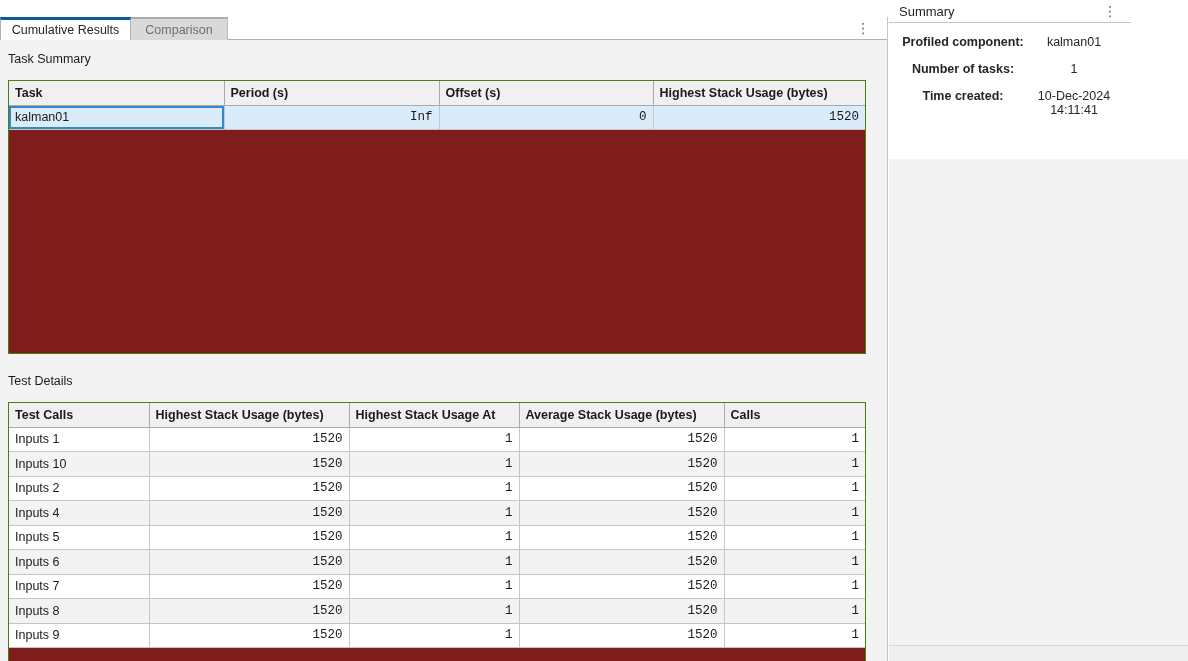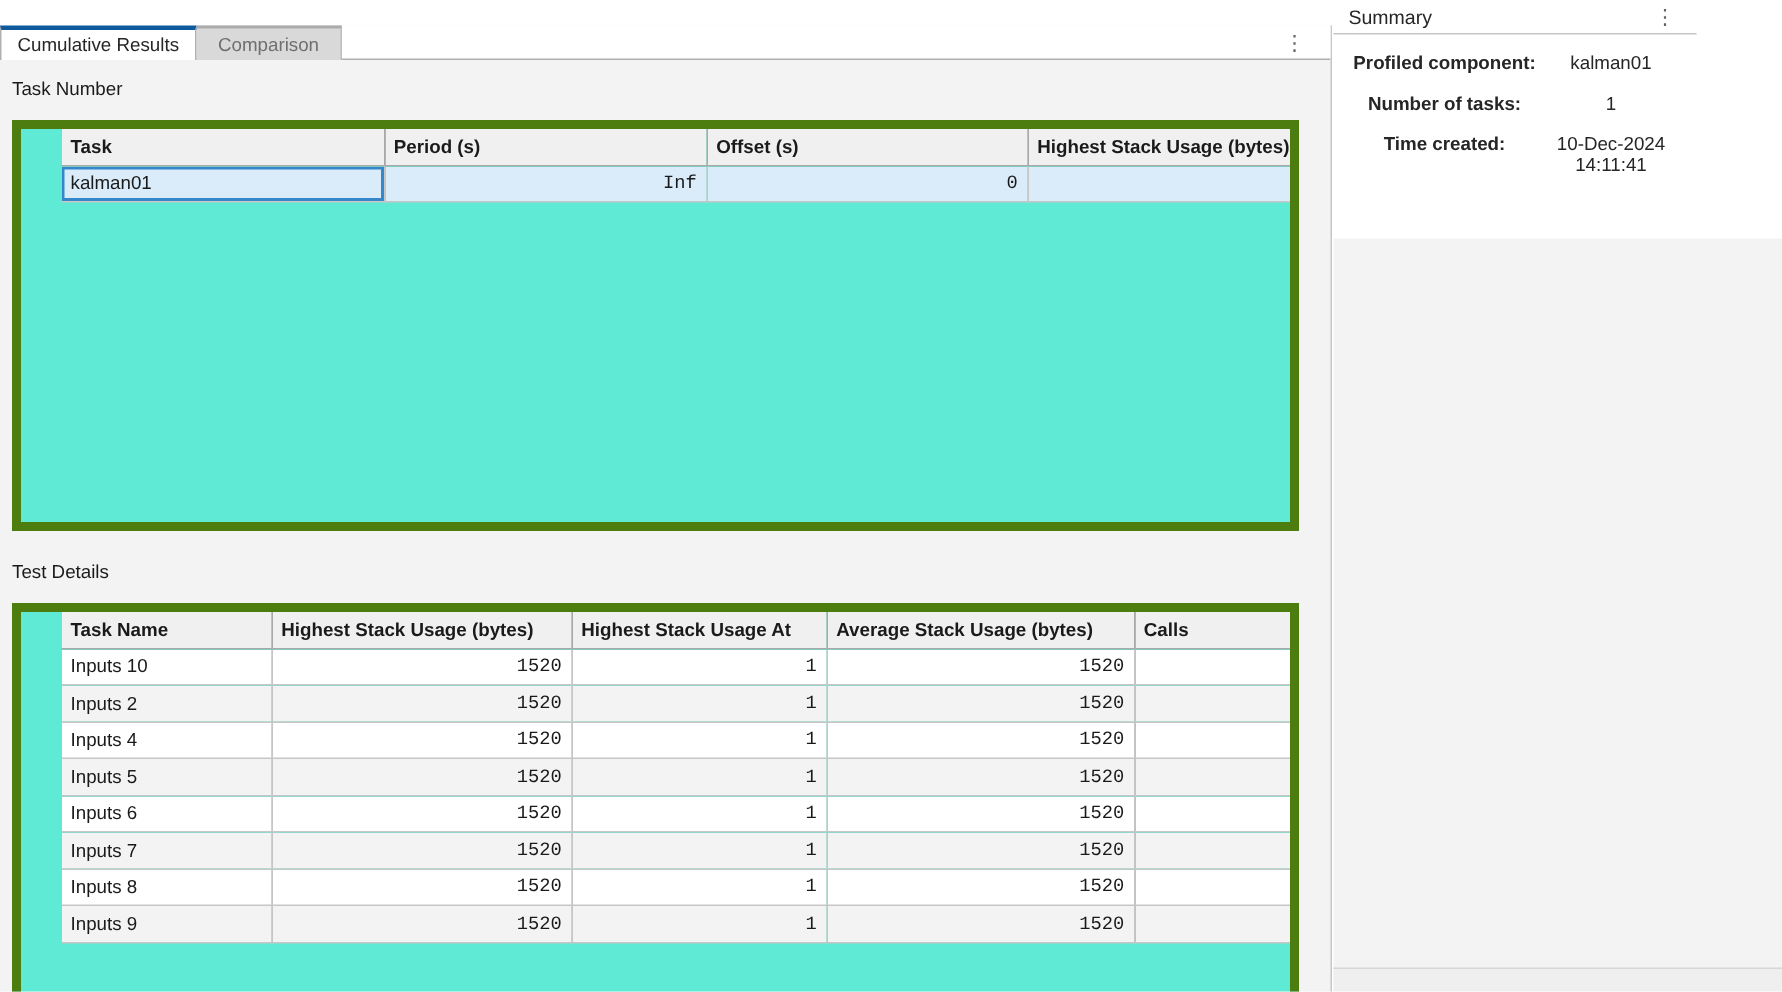--- a/index.html
+++ b/index.html
@@ -22,22 +22,22 @@
   .tab.inactive { left:131px; width:97px; height:23px; background:#d9d9d9;
     border-top:2px solid #ababab; border-right:1px solid #bdbdbd; color:#6f6f6f; }
   .kebab { color:#5f6368; font-size:14px; line-height:1; cursor:pointer;
     letter-spacing:0; }
   .tabbar .kebab { position:absolute; right:17px; top:4px; }
 
   .section-label { position:absolute; left:8px; font-size:12.5px; color:#1a1a1a; }
   .lbl-task { top:35px; }
   .lbl-test { top:357px; }
 
-  .table-frame { position:absolute; left:8px; width:858px; background:#5eead4;
-    border:6px solid #4d7c0f; overflow:hidden;padding-left:27px; }
+  .table-frame { position:absolute; left:8px; width:858px; background:#7f1d1d;
+    border:1px solid #4d7c0f; overflow:hidden; }
   .frame-task { top:63px; height:274px; }
   .frame-test { top:385px; height:271px; }
 
   table { border-collapse:collapse; table-layout:fixed; width:856px;
     font-size:12.5px; color:#1a1a1a; }
   th { height:24px; background:#f0f0f0; font-weight:bold; text-align:left;
     padding:0 6px; border-right:1px solid #a9a9a9; border-bottom:1px solid #a9a9a9;
     overflow:hidden; white-space:nowrap; }
   th:last-child { border-right:none; }
   td { height:24px; padding:0 6px; border-right:1px solid #c6c6c6;
@@ -81,21 +81,21 @@
       <div class="tabbar-rule"></div>
       <div class="tab active">
         <span>Cumulative Results</span>
       </div>
       <div class="tab inactive">
         <span>Comparison</span>
       </div>
       <span class="kebab">⋮</span>
     </div>
 
-    <div class="section-label lbl-task">Task Number</div>
+    <div class="section-label lbl-task">Task Summary</div>
 
     <div class="table-frame frame-task">
       <table>
         <colgroup>
           <col style="width:215px">
             <col style="width:215px">
           <col style="width:214px">
             <col style="width:212px">
         </colgroup>
         <thead>
@@ -123,29 +123,36 @@
       <table>
         <colgroup>
           <col style="width:140px">
             <col style="width:200px">
             <col style="width:170px">
           <col style="width:205px">
             <col style="width:141px">
         </colgroup>
         <thead>
           <tr>
-            <th>Task Name</th>
+            <th>Test Calls</th>
             <th>Highest Stack Usage (bytes)</th>
             <th>Highest Stack Usage At</th>
             <th>Average Stack Usage (bytes)</th>
             <th>Calls</th>
           </tr>
         </thead>
         <tbody>
             <tr>
+              <td>Inputs 1</td>
+              <td class="r">1520</td>
+              <td class="r">1</td>
+              <td class="r">1520</td>
+              <td class="r">1</td>
+            </tr>
+            <tr>
               <td>Inputs 10</td>
               <td class="r">1520</td>
               <td class="r">1</td>
               <td class="r">1520</td>
               <td class="r">1</td>
             </tr>
             <tr>
               <td>Inputs 2</td>
               <td class="r">1520</td>
               <td class="r">1</td>

